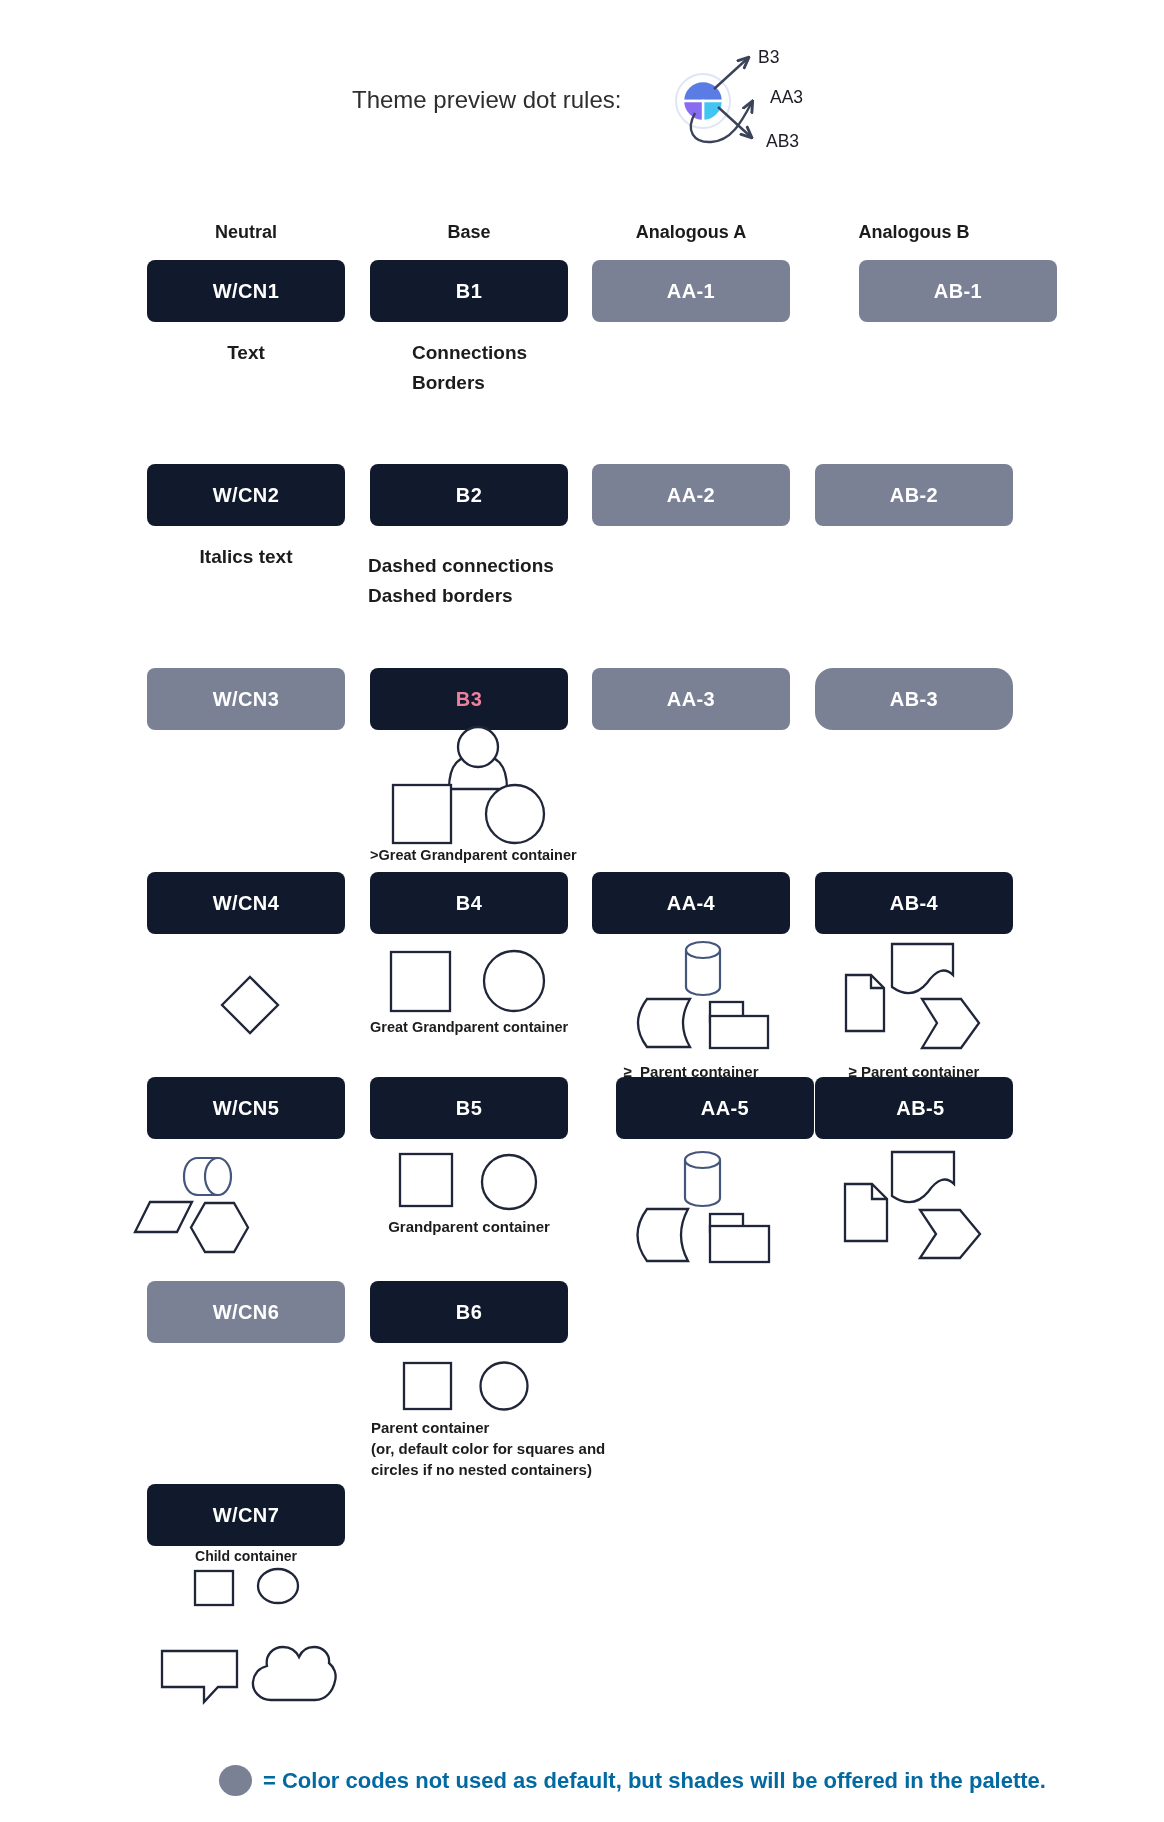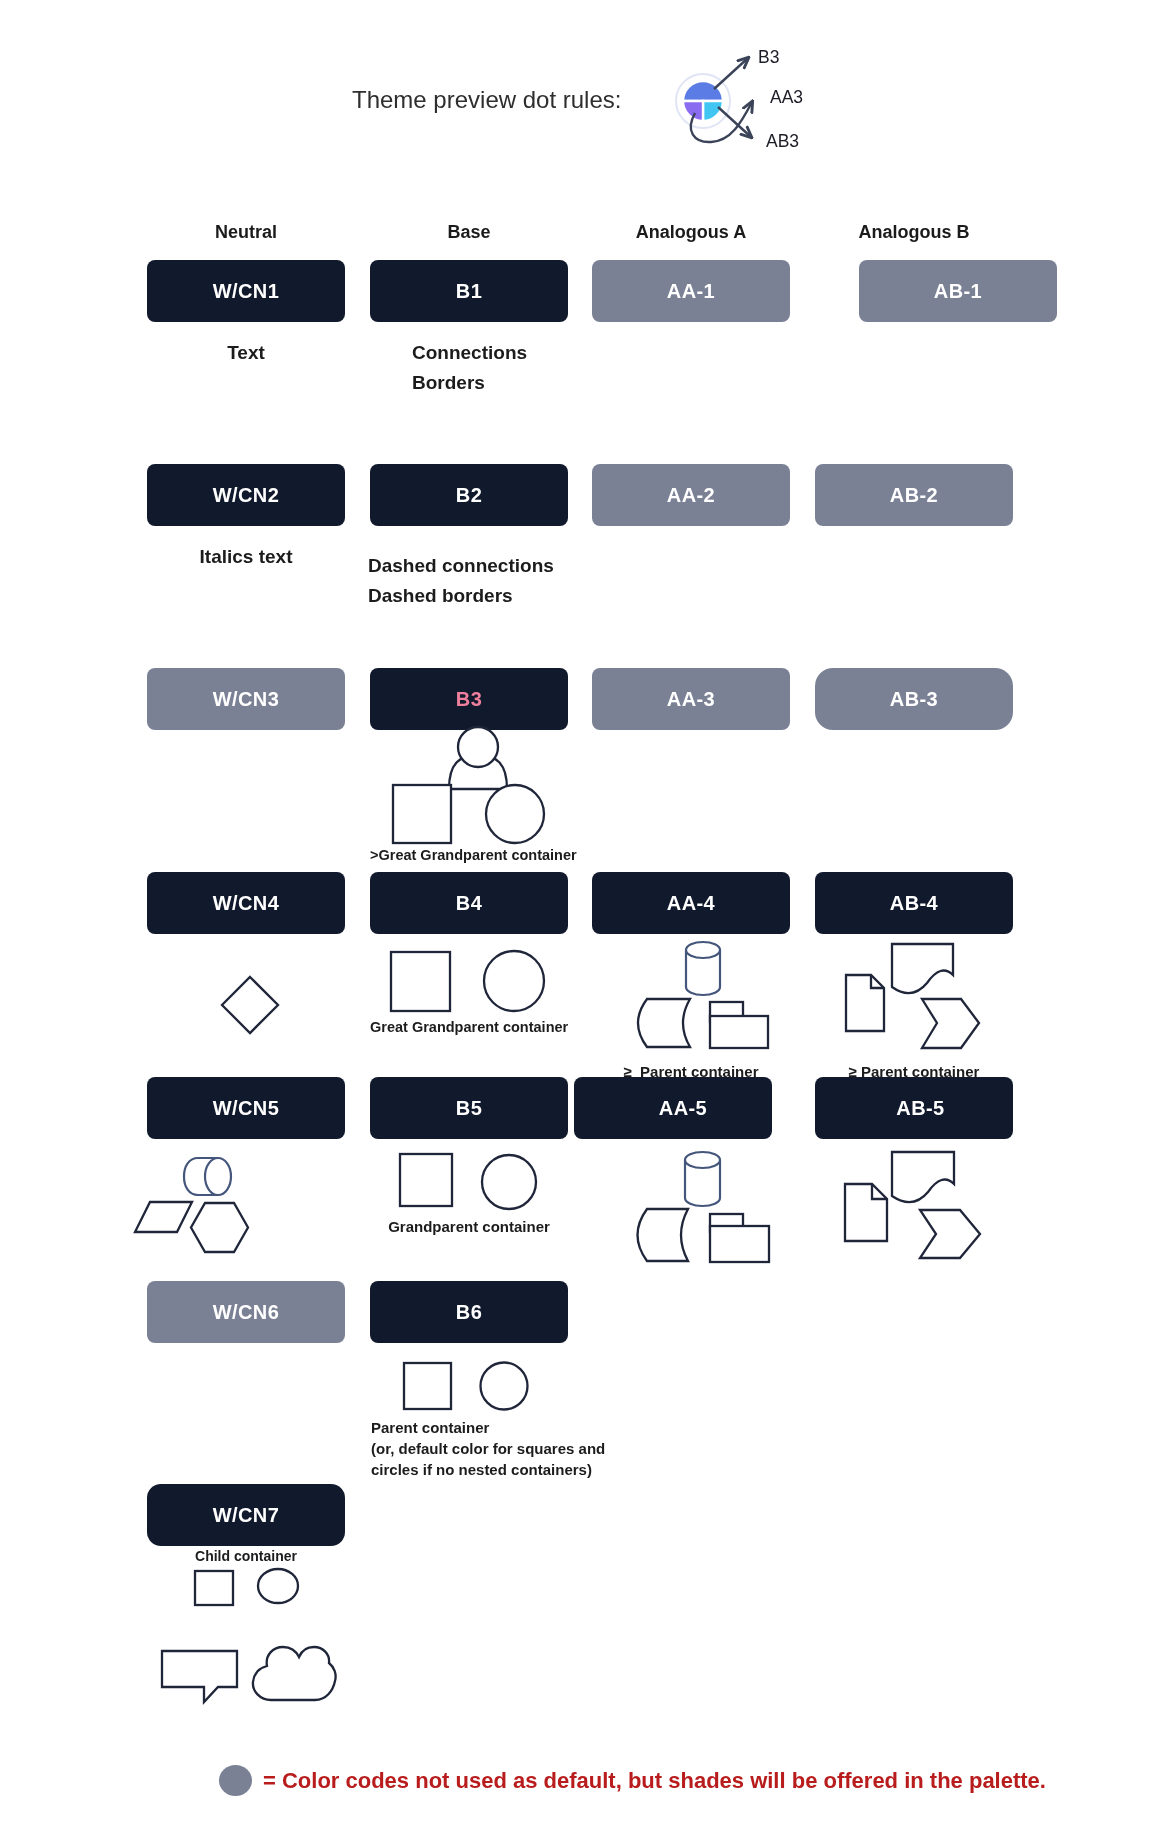--- a/index.html
+++ b/index.html
@@ -25,21 +25,21 @@
   }
   .sw.dark{background:var(--navy);}
   .sw.gray{background:var(--gray);}
   .sw.pink-text{color:var(--pink);}
   .ann{font-weight:bold;color:#1c1c1c;}
   .ann-big{font-size:19px;line-height:30px;}
   .ann-small{font-size:14.5px;line-height:19px;}
   .ann-mid{font-size:15px;line-height:21px;}
   .center{width:198px;text-align:center;white-space:nowrap;}
   .pre{white-space:pre;}
-  .footnote-text{font-size:22px;font-weight:bold;color:#b91c1c;line-height:28px;white-space:nowrap;}
+  .footnote-text{font-size:22px;font-weight:bold;color:#0369a1;line-height:28px;white-space:nowrap;}
   .footnote-dot{width:33px;height:31px;border-radius:50%;background:var(--gray);}
   svg{display:block;}
   .shape{stroke:var(--stroke_dark);stroke-width:2.3;fill:#ffffff;}
   .shape-open{stroke:var(--stroke_dark);stroke-width:2.3;fill:none;}
   .shape-blue{stroke:var(--stroke_blue);stroke-width:2.2;fill:#ffffff;}
 </style>
 </head>
 <body>
 
 <div class="abs title" style="left:352px;top:86px;">Theme preview dot rules:</div>
@@ -83,27 +83,27 @@
 <div class="abs sw gray" style="left:592px;top:668px;">AA-3</div>
 <div class="abs sw gray" style="left:815px;top:668px;border-radius:18px;">AB-3</div>
 
 <div class="abs sw dark" style="left:147px;top:872px;">W/CN4</div>
 <div class="abs sw dark" style="left:370px;top:872px;">B4</div>
 <div class="abs sw dark" style="left:592px;top:872px;">AA-4</div>
 <div class="abs sw dark" style="left:815px;top:872px;">AB-4</div>
 
 <div class="abs sw dark" style="left:147px;top:1077px;">W/CN5</div>
 <div class="abs sw dark" style="left:370px;top:1077px;">B5</div>
-<div class="abs sw dark" style="left:574px;top:1077px;padding-left:20px;">AA-5</div>
+<div class="abs sw dark" style="left:616px;top:1077px;padding-left:20px;">AA-5</div>
 <div class="abs sw dark" style="left:815px;top:1077px;padding-left:13px;">AB-5</div>
 
 <div class="abs sw gray" style="left:147px;top:1281px;">W/CN6</div>
 <div class="abs sw dark" style="left:370px;top:1281px;">B6</div>
 
-<div class="abs sw dark" style="left:147px;top:1484px;border-radius:14px;">W/CN7</div>
+<div class="abs sw dark" style="left:147px;top:1484px;">W/CN7</div>
 
 <div class="abs ann ann-big center" style="left:147px;top:338px;">Text</div>
 <div class="abs ann ann-big" style="left:412px;top:338px;">
   <div>Connections</div>
   <div>Borders</div>
 </div>
 <div class="abs ann ann-big center" style="left:147px;top:542px;">Italics text</div>
 <div class="abs ann ann-big" style="left:368px;top:551px;">
   <div>Dashed connections</div>
   <div>Dashed borders</div>

